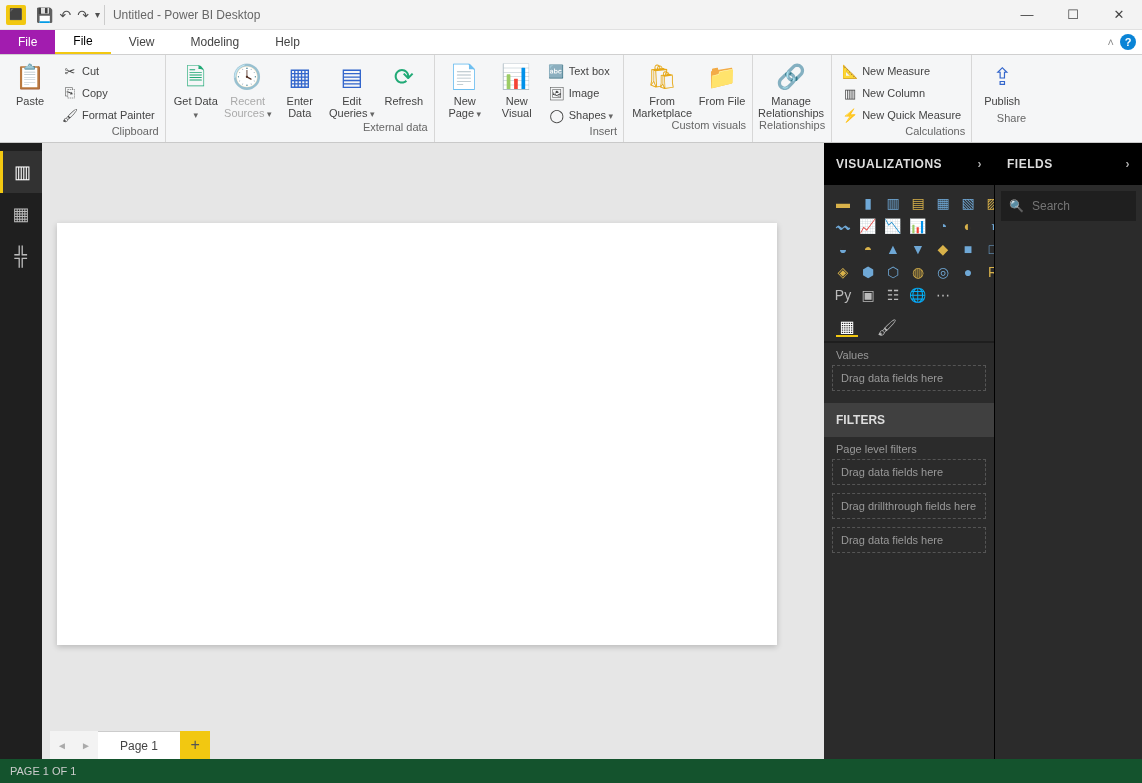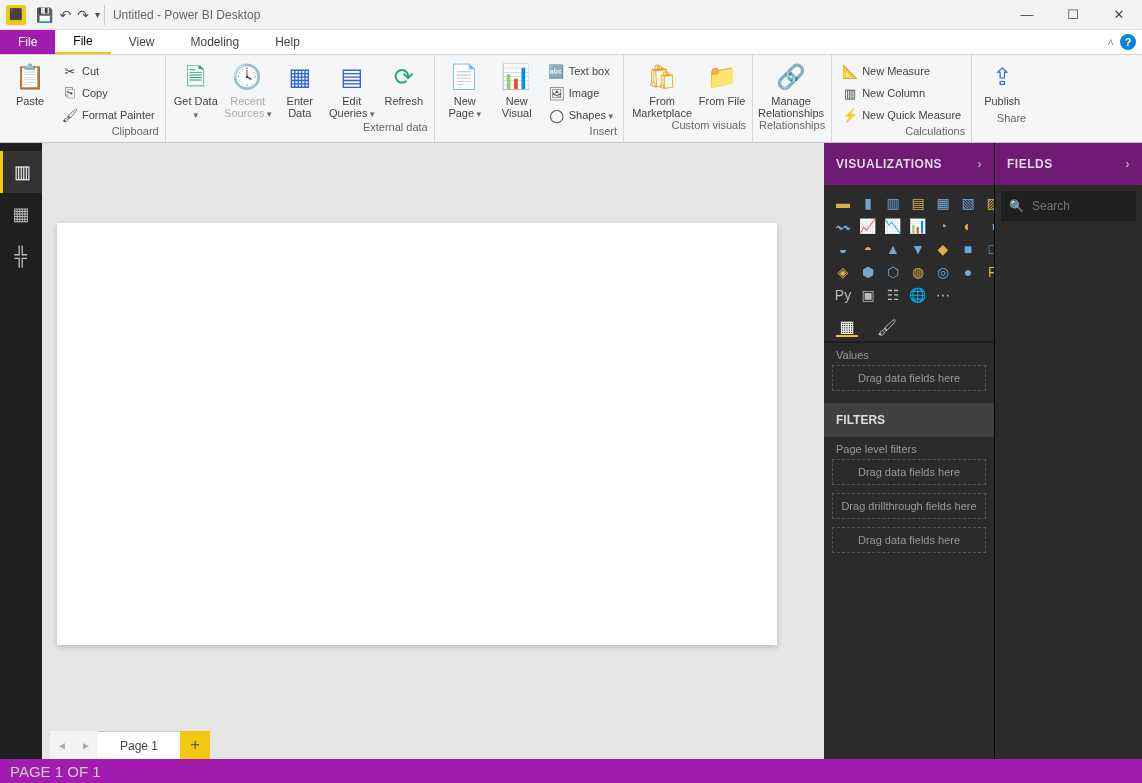--- a/index.html
+++ b/index.html
@@ -47,37 +47,37 @@
 .canvas { position:absolute; left:15px; top:80px; width:720px; height:422px; background:#fff; box-shadow:0 2px 6px rgba(0,0,0,.2);}
 .page-tabs { position:absolute; left:8px; bottom:0; height:28px; display:flex; align-items:stretch;}
 .page-nav { width:24px; background:#f3f3f3; display:flex;align-items:center;justify-content:center; color:#aaa; font-size:10px; cursor:pointer;}
 .page-tab { background:#fff; padding:0 22px; display:flex;align-items:center; font-size:12px; color:#444; border-top:1px solid #ccc; cursor:pointer;}
 .page-add { width:30px; background:#f2c811; display:flex;align-items:center;justify-content:center; color:#555; font-size:16px; cursor:pointer;}
 
 
 .pane { background:#2b2b2b; color:#c8c8c8; display:flex; flex-direction:column;}
 .pane.viz { width:170px;}
 .pane.fields { width:148px; border-left:1px solid #000;}
-.pane-header { height:42px; background:#701a75; display:flex; align-items:center; padding:0 12px; font-size:12px; font-weight:600; letter-spacing:.5px; color:#ddd; justify-content:space-between;}
+.pane-header { height:42px; background:#000000; display:flex; align-items:center; padding:0 12px; font-size:12px; font-weight:600; letter-spacing:.5px; color:#ddd; justify-content:space-between;}
 .pane-header .chev { font-size:12px; color:#aaa; cursor:pointer;}
 .viz-grid { display:grid; grid-template-columns:repeat(7,22px); gap:3px 3px; padding:8px 8px 6px 8px;}
 .viz-grid .v { width:22px; height:20px; display:flex;align-items:center;justify-content:center; font-size:14px; cursor:pointer; color:#d9b24a;}
 .viz-grid .v.blue { color:#6fa8d6;}
 .viz-grid .v.grey { color:#bbb;}
 .viz-tools { display:flex; gap:18px; padding:6px 12px 4px 12px; border-bottom:2px solid #1e1e1e;}
 .viz-tools .tool { width:22px; height:20px; display:flex;align-items:center;justify-content:center;color:#bbb; cursor:pointer;}
 .viz-tools .tool.active { border-bottom:2px solid #f2c811; color:#fff;}
 .sect-label { font-size:11px; color:#999; padding:6px 12px 4px 12px;}
-.dropzone { margin:0 8px 8px 8px; border:1px dashed #555; font-size:11px; color:#999; padding:6px 8px;text-align:center;}
+.dropzone { margin:0 8px 8px 8px; border:1px dashed #555; font-size:11px; color:#999; padding:6px 8px;}
 .filters-hdr { background:#404040; font-size:12px; font-weight:600; padding:10px 12px; color:#ddd; margin-top:4px;}
 .search-box { margin:6px 6px; background:#1f1f1f; height:30px; display:flex; align-items:center; padding:0 8px; gap:8px; color:#888; font-size:12px;}
 .search-box input { flex:1; background:transparent; border:none; outline:none; color:#ccc; font-size:12px;}
 
 
-.statusbar { height:24px; background:#a21caf; color:#ccc; font-size:15px; display:flex; align-items:center; padding:0 10px;}
+.statusbar { height:24px; background:#14532d; color:#ccc; font-size:11px; display:flex; align-items:center; padding:0 10px;}
 
 
 .glyph { font-family:"Segoe UI Symbol",sans-serif; }
 </style>
 </head>
 <body>
 
 <div class="titlebar">
   <div class="app-icon">⬛</div>
   <div class="qat">

